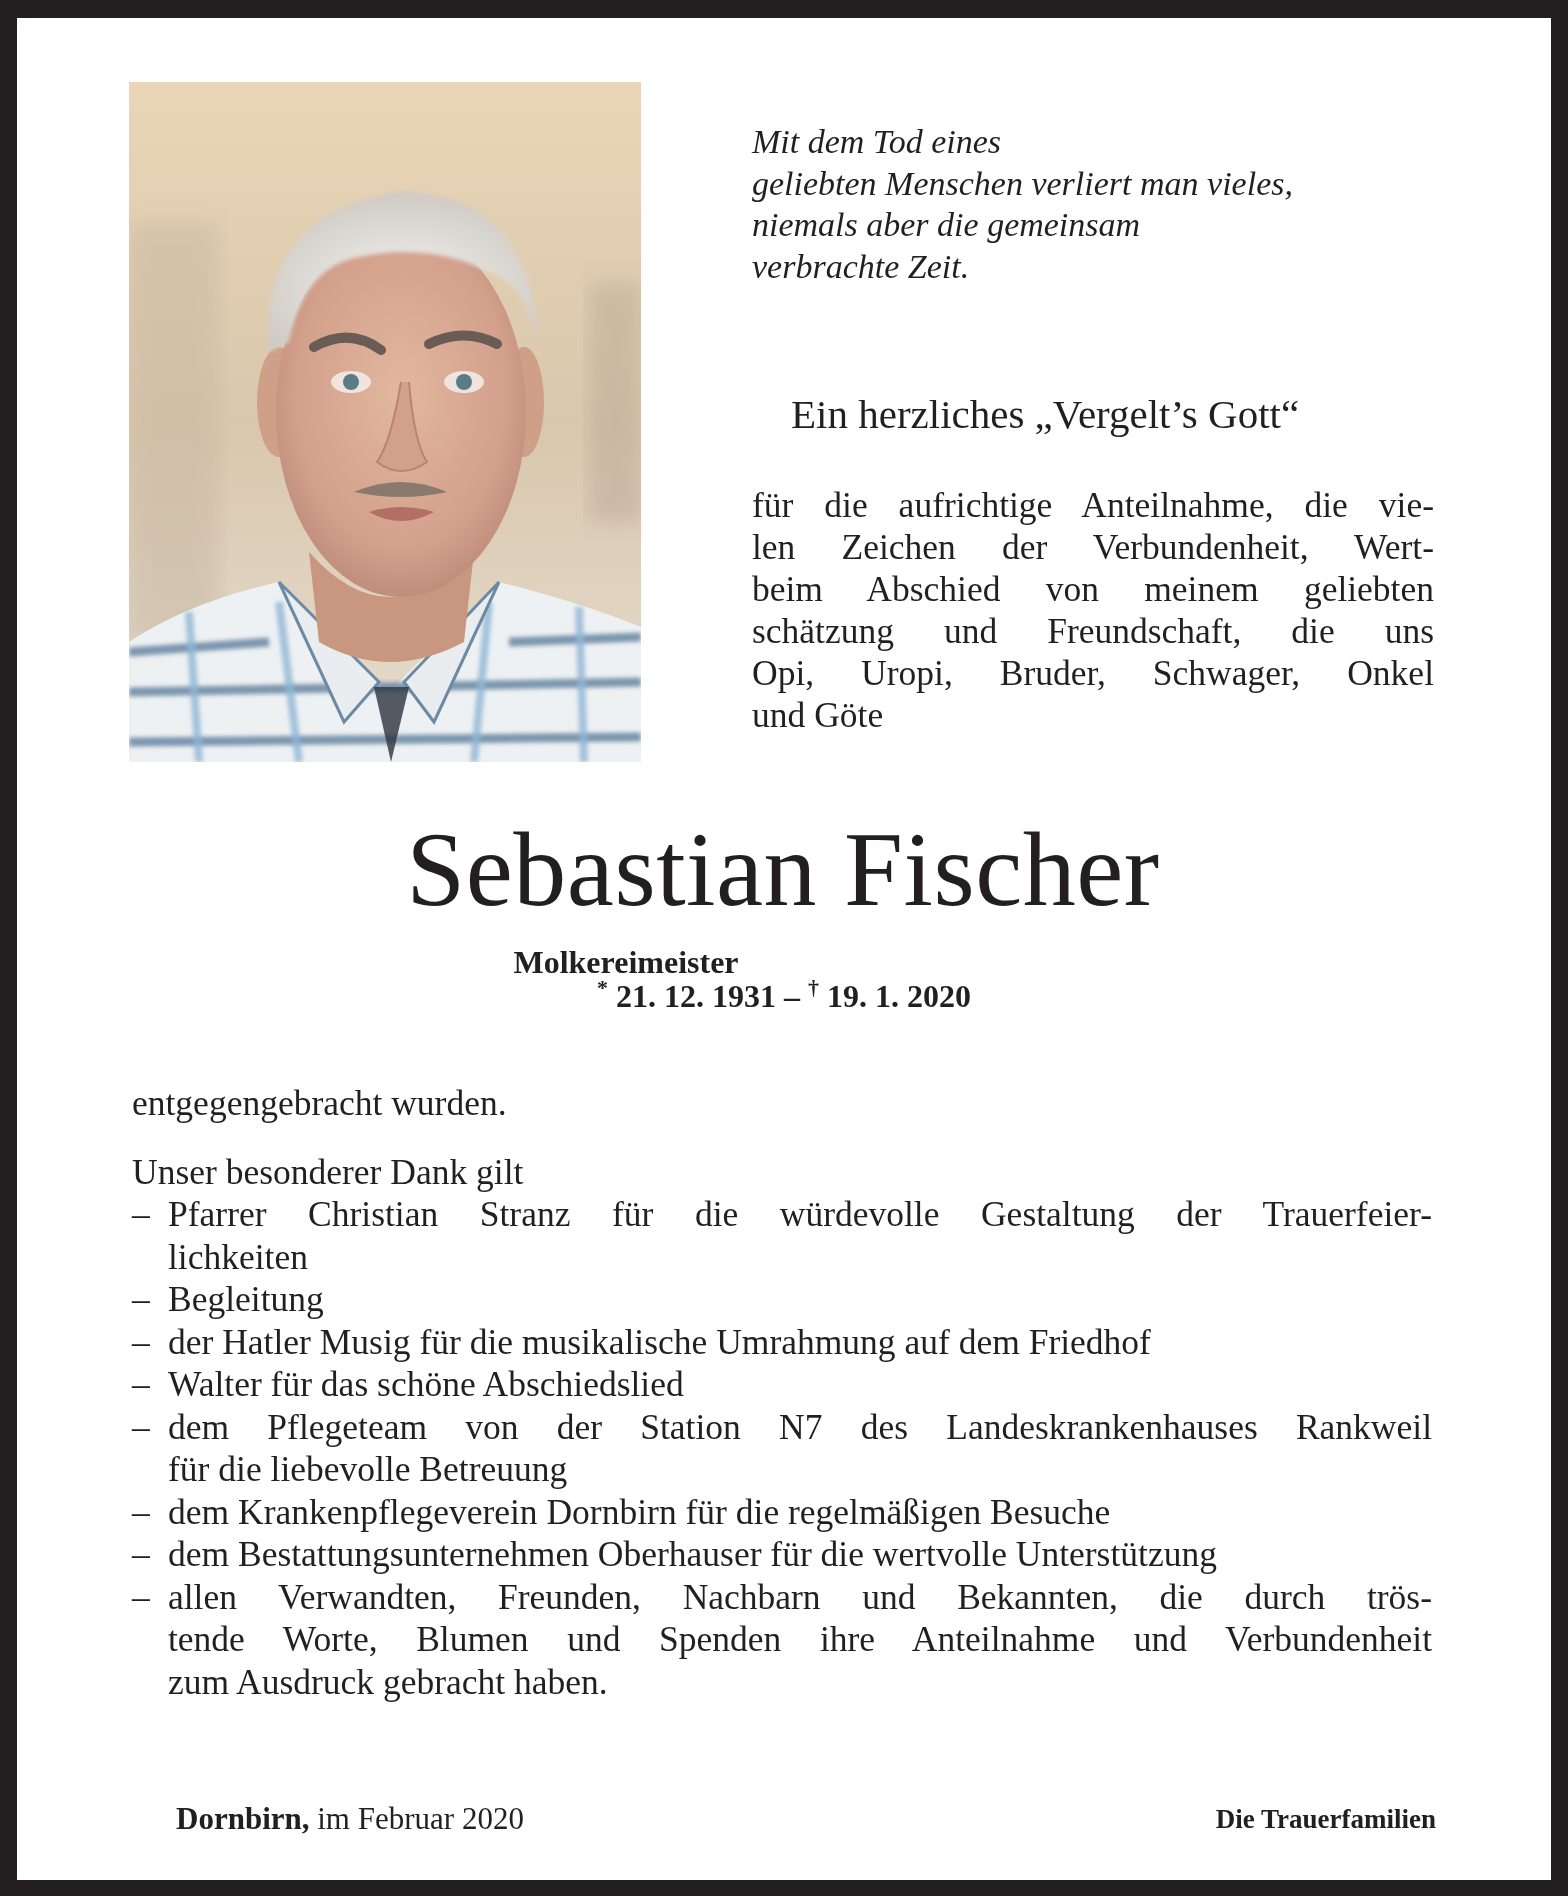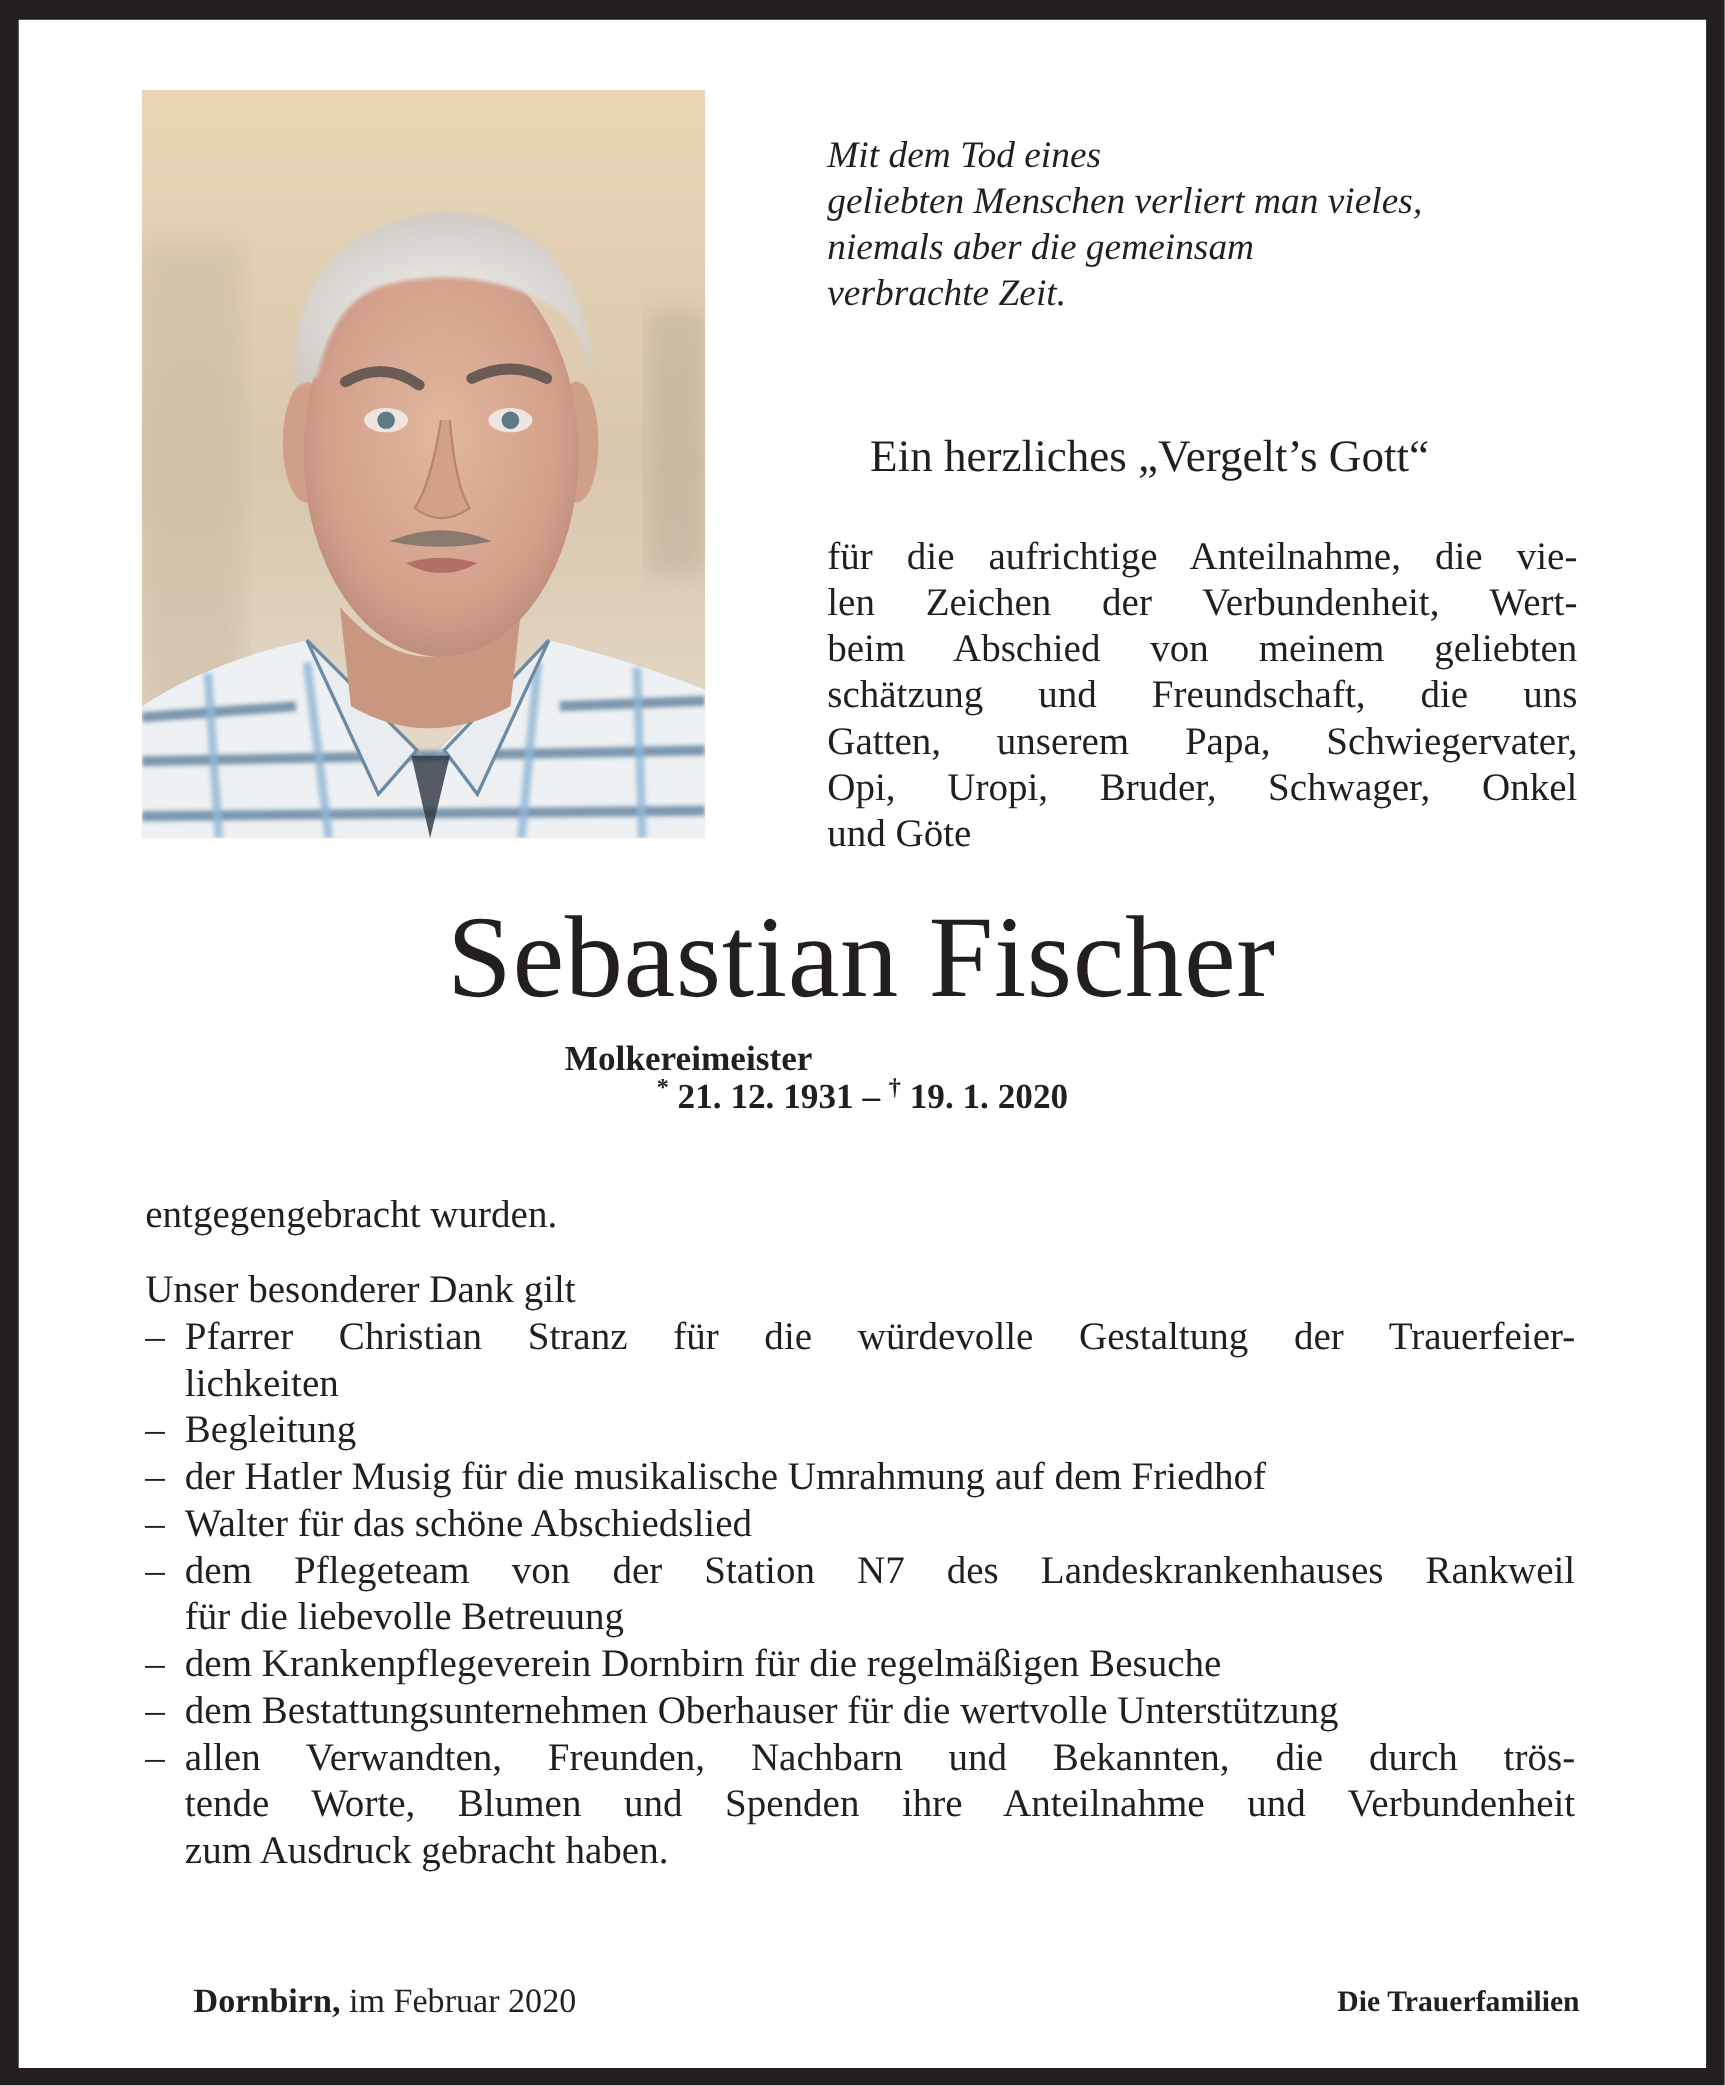--- a/index.html
+++ b/index.html
@@ -154,23 +154,20 @@
   <div class="just">
       <span>len Zeichen der Verbundenheit, Wert-</span>
     </div>
   <div class="just">
       <span>beim Abschied von meinem geliebten</span>
     </div>
   <div class="just">
       <span>schätzung und Freundschaft, die uns</span>
     </div>
   <div class="just">
-      <span>Gatten, unserem Papa, Schwiegervater,</span>
-    </div>
-  <div class="just">
       <span>Opi, Uropi, Bruder, Schwager, Onkel</span>
     </div>
   <div class="lastline">und Göte</div>
 </div>
 
 <div class="name serif"><span>Sebastian Fischer</span></div>
 <div class="profession serif">Molkereimeister</div>
 <div class="dates serif">
   <span class="mark">*</span>
   <span>21. 12. 1931</span>

